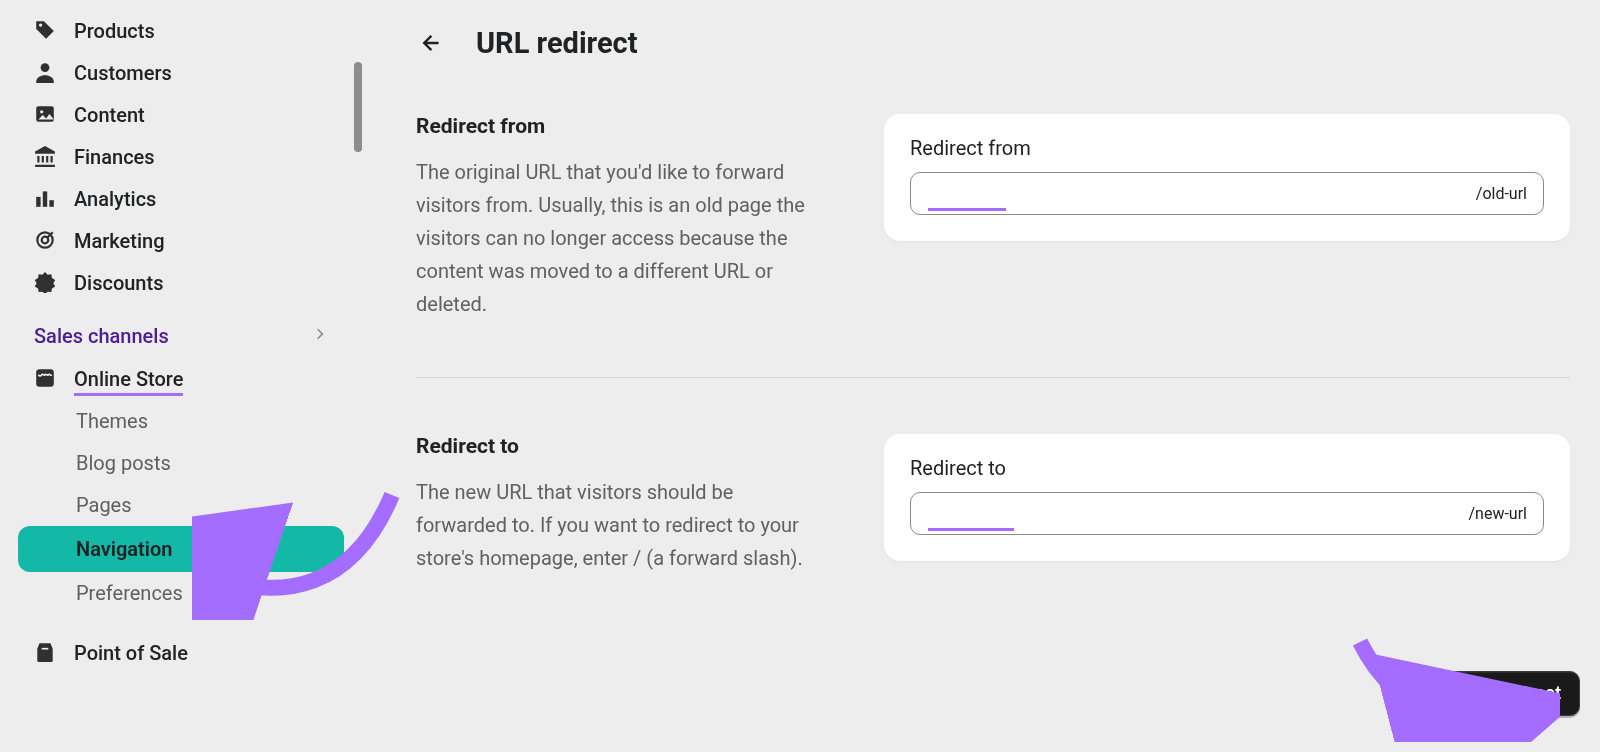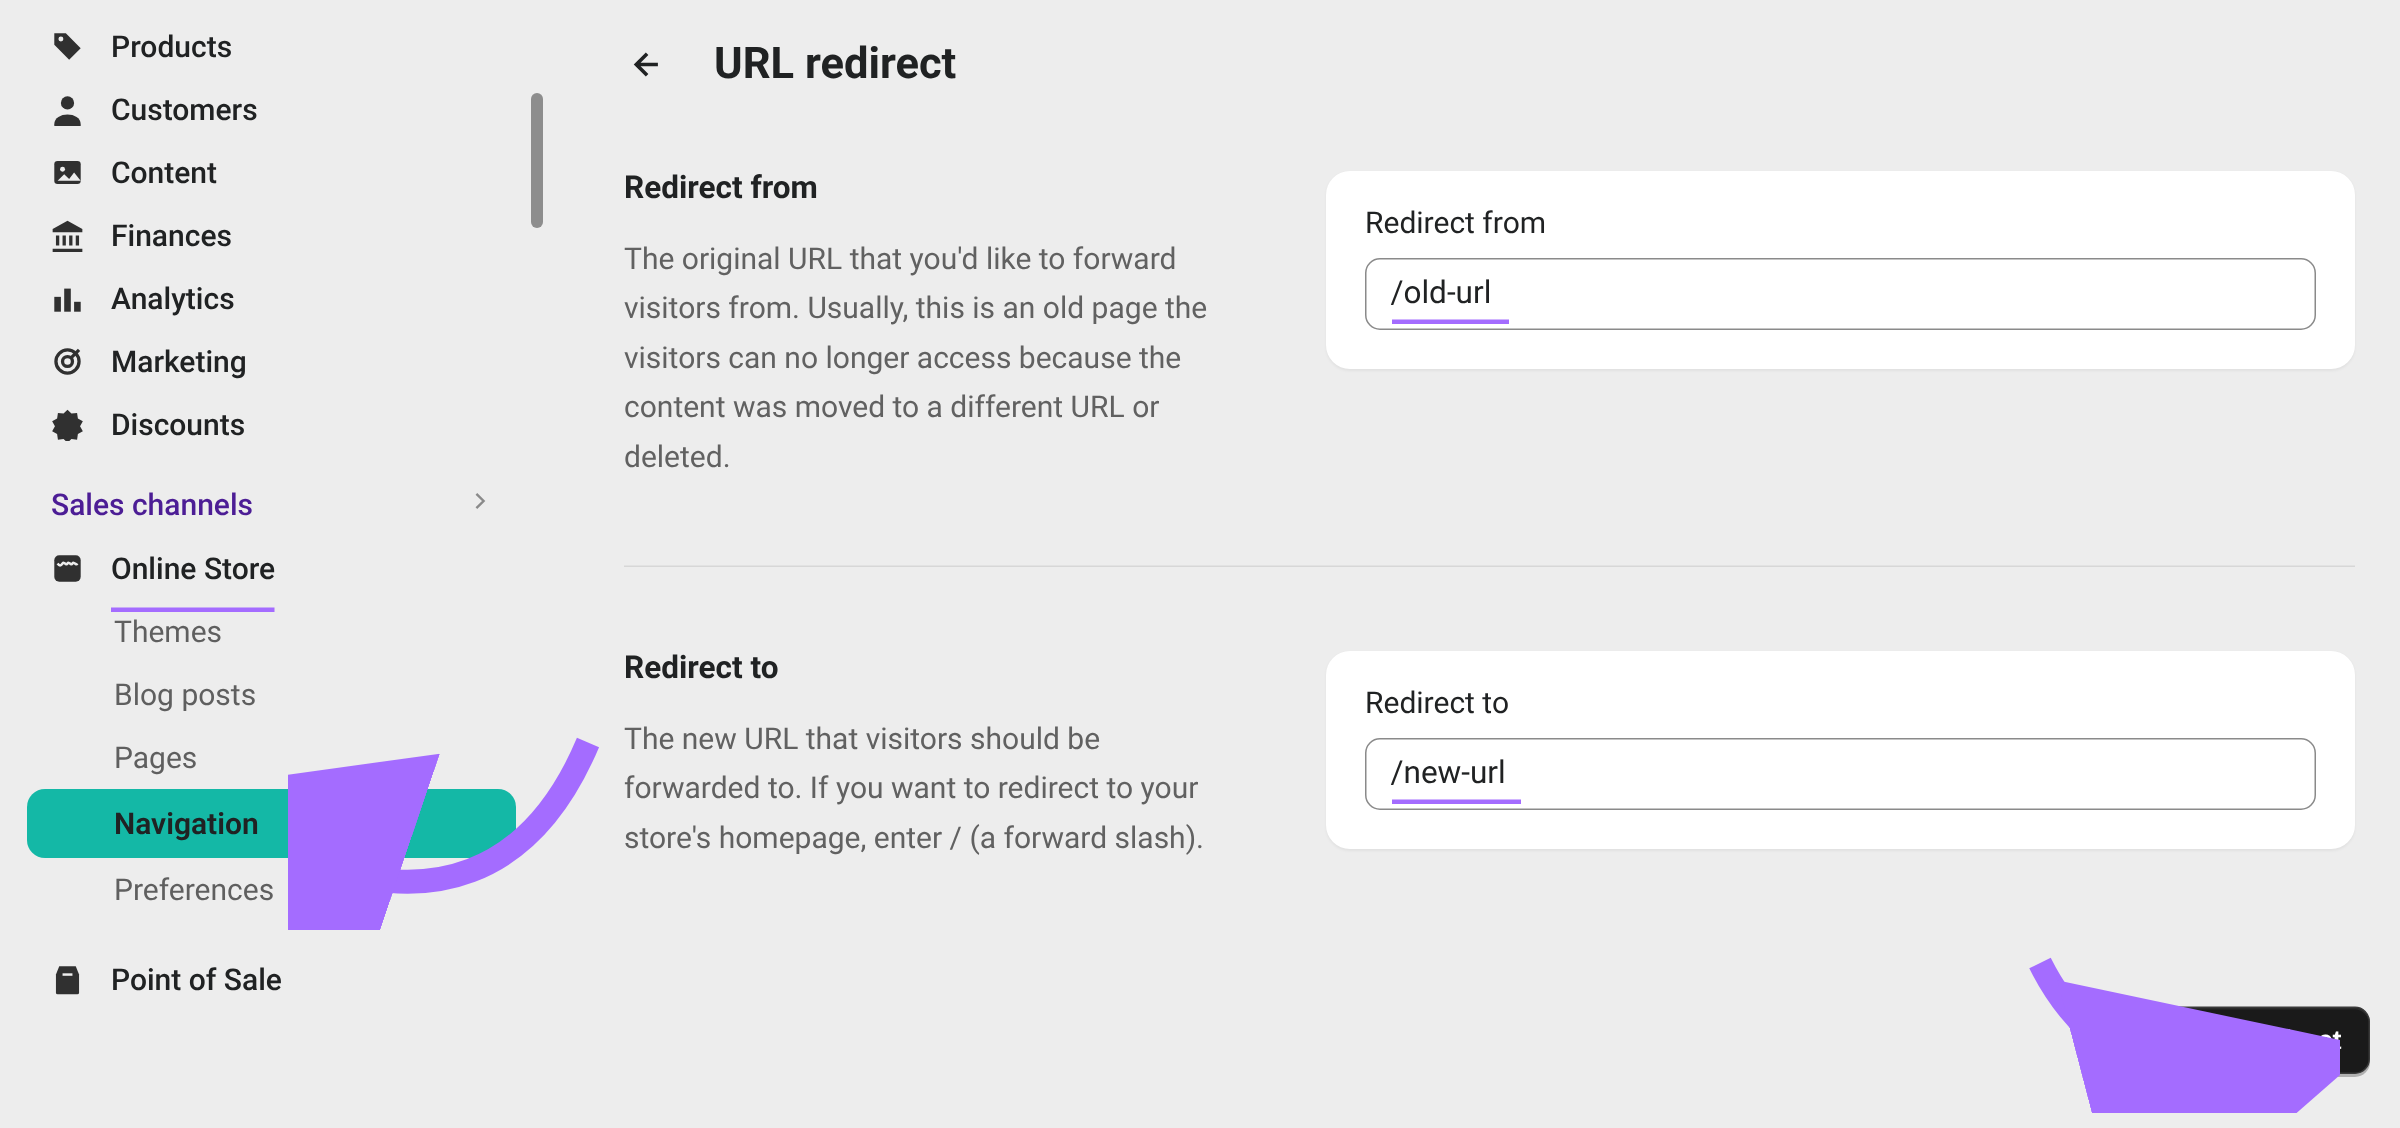--- a/index.html
+++ b/index.html
@@ -14,21 +14,20 @@
     }
     
     .sidebar {
       width: 362px;
       background: #ededed;
       padding: 10px 0;
       position: relative;
     }
     .nav-item {
       display: flex;
-      align-items: center;
       padding: 9px 16px 9px 34px;
       gap: 18px;
       cursor: pointer;
       color: #202223;
     }
     .nav-item .icon {
       width: 22px;
       height: 22px;
       display: inline-flex;
       align-items: center;
@@ -71,21 +70,21 @@
       border-radius: 12px;
       margin: 0 18px;
       padding: 11px 16px 11px 58px;
     }
     .sub-item.active .label {
       font-weight: 600;
       color: #202223;
     }
     .underline-purple {
       border-bottom: 3px solid #a46cff;
-      padding-bottom: 14px;
+      padding-bottom: 2px;
     }
     .scroll-indicator {
       position: absolute;
       right: 0;
       top: 62px;
       width: 8px;
       height: 90px;
       background: #8d8d8d;
       border-radius: 4px;
     }
@@ -153,27 +152,28 @@
     }
     .field-label {
       font-size: 20px;
       font-weight: 400;
       color: #202223;
       margin-bottom: 12px;
       display: block;
     }
     .text-input {
       width: 100%;
-      font-size: 21px;
+      font-size: 16px;
       padding: 11px 16px;
       border: 1px solid #8a8a8a;
       border-radius: 10px;
       background: #ffffff;
       color: #202223;
       font-family: inherit;
+      text-align: right;
     }
     .input-wrap { position: relative; }
     .input-underline {
       position: absolute;
       left: 18px;
       bottom: 4px;
       height: 3px;
       width: 78px;
       background: #a46cff;
     }

